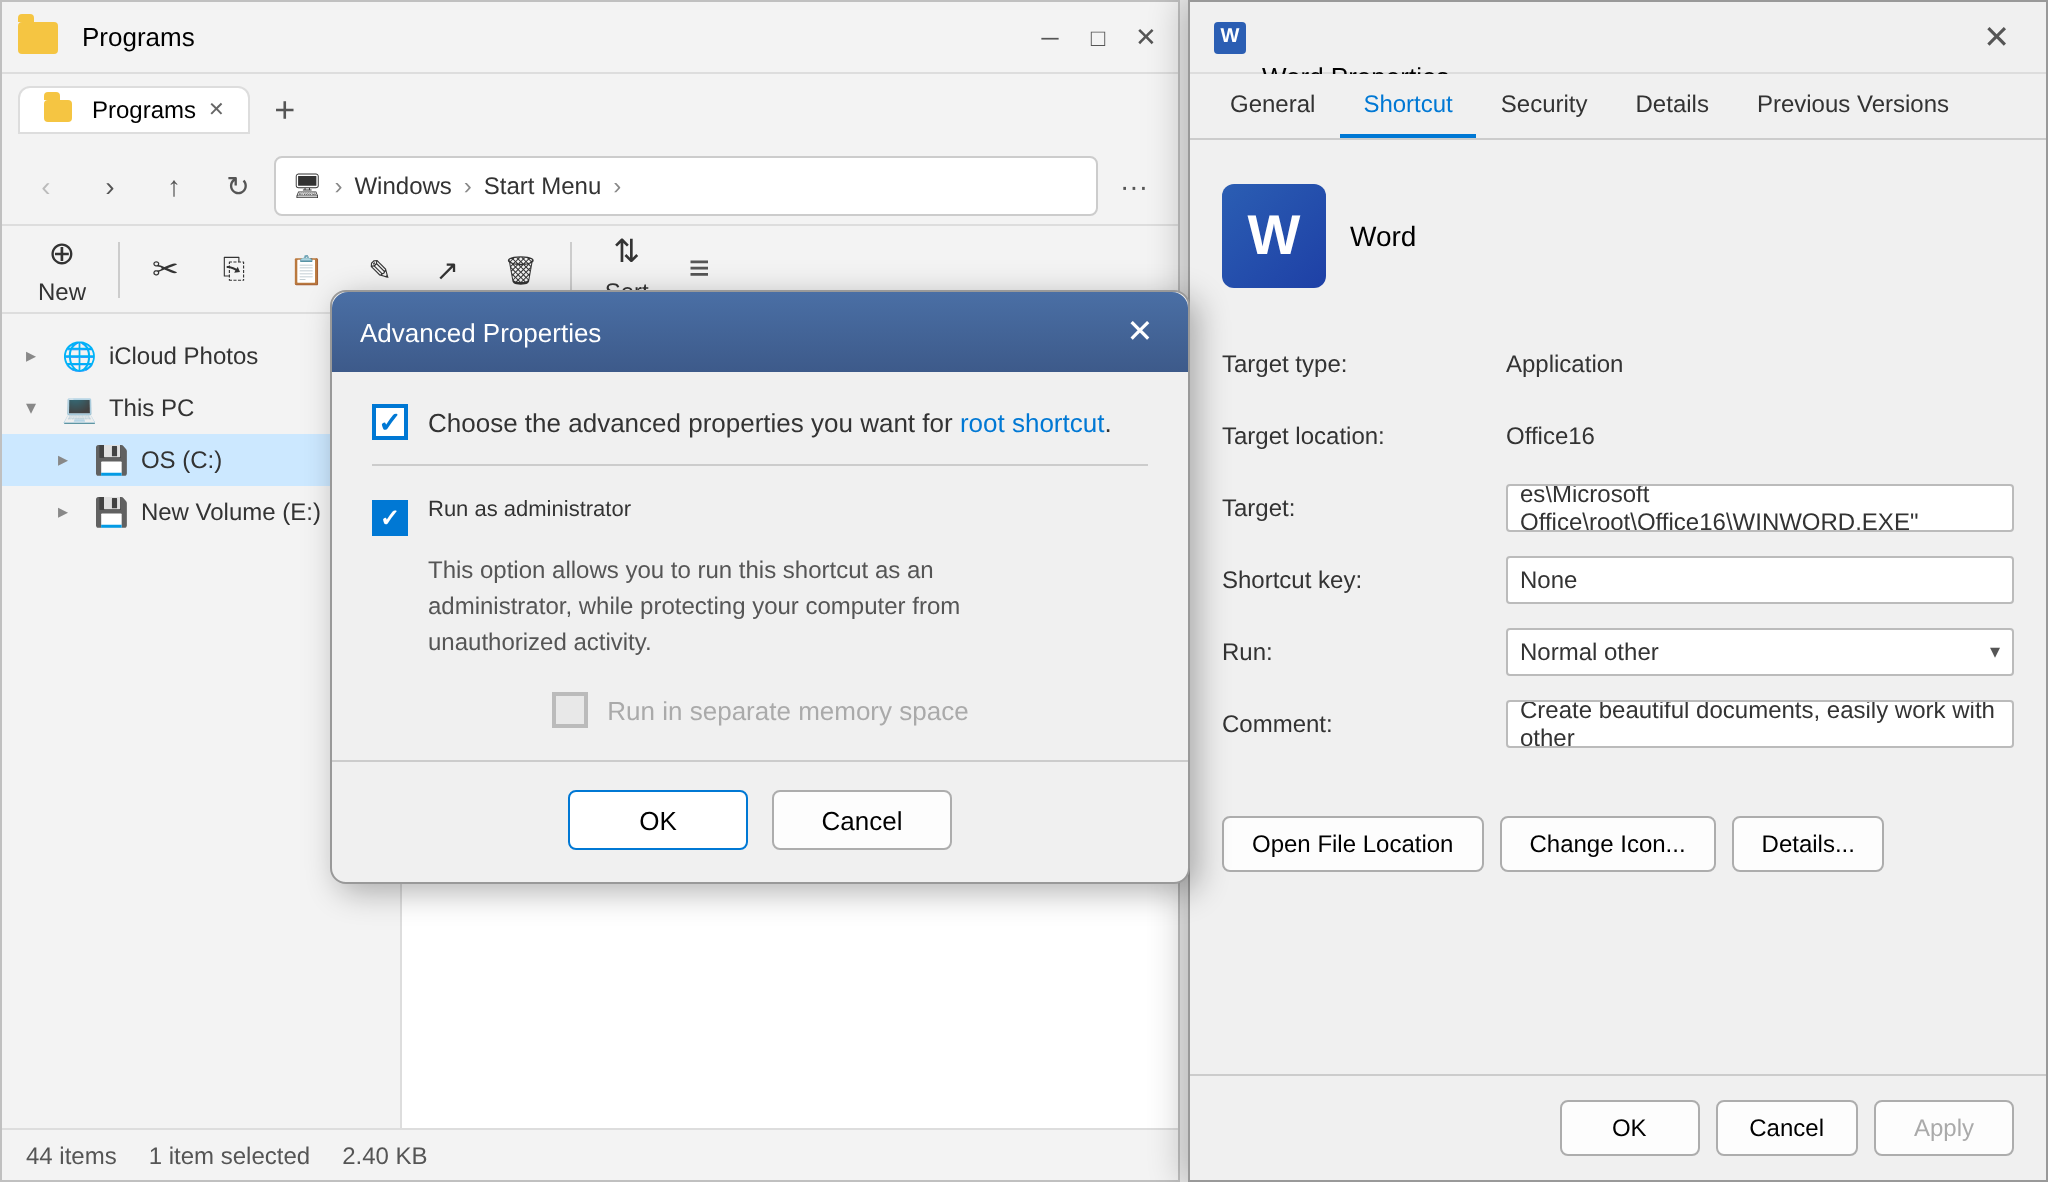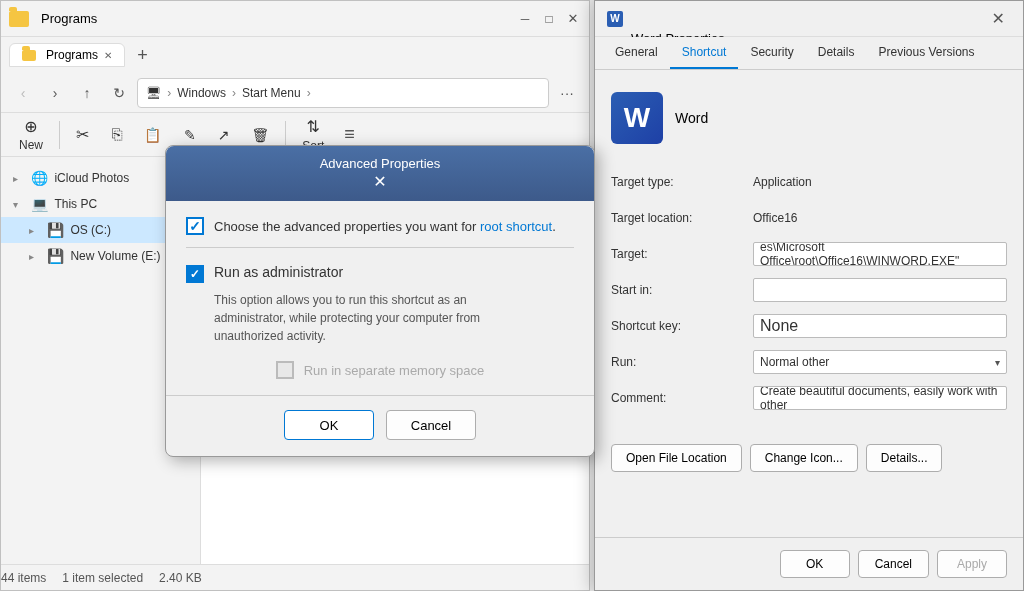--- a/index.html
+++ b/index.html
@@ -242,21 +242,21 @@
     .file-icon { font-size: 16px; width: 20px; }
     .file-name { flex: 1; }
     .file-date { color: #666; font-size: 11px; }
 
     .status-bar {
       height: 26px;
       background: #f3f3f3;
       border-top: 1px solid #ddd;
       display: flex;
       align-items: center;
-      padding: 0 0;
+      padding: 0 12px;
       gap: 16px;
       font-size: 12px;
       color: #555;
     }
 
     
     .adv-dialog {
       position: absolute;
       top: 145px;
       left: 165px;
@@ -269,21 +269,20 @@
     }
 
     .adv-titlebar {
       background: linear-gradient(to bottom, #4a6fa5, #3d5a8a);
       color: #fff;
       padding: 10px 14px;
       display: flex;
       align-items: center;
       justify-content: space-between;
       border-radius: 8px 8px 0 0;
-      flex-direction: column;
     }
 
     .adv-title {
       font-size: 13px;
       font-weight: 500;
     }
 
     .adv-close-btn {
       width: 20px; height: 20px;
       background: none; border: none;
@@ -344,21 +343,21 @@
       margin-top: 1px;
     }
 
     .adv-checkbox-filled-check {
       color: #fff;
       font-size: 12px;
       font-weight: bold;
     }
 
     .adv-option-label {
-      font-size: 14px;
+      font-size: 11px;
       font-weight: 500;
       color: #333;
     }
 
     .adv-option-desc {
       font-size: 12px;
       color: #555;
       margin-top: 6px;
       margin-left: 28px;
       line-height: 1.5;
@@ -526,21 +525,21 @@
       padding-top: 5px;
     }
 
     .prop-input {
       flex: 1;
       height: 24px;
       border: 1px solid #bbb;
       background: #fff;
       border-radius: 2px;
       padding: 0 6px;
-      font-size: 16px;
+      font-size: 12px;
       color: #333;
     }
 
     .prop-select {
       flex: 1;
       height: 24px;
       border: 1px solid #bbb;
       background: #fff;
       border-radius: 2px;
       padding: 0 6px;
@@ -800,24 +799,20 @@
         <span class="prop-value">Office16</span>
       </div>
 
       <div class="prop-row">
         <span class="prop-label">Target:</span>
         <div class="prop-input-truncated">
           <span>es\Microsoft Office\root\Office16\WINWORD.EXE"</span>
         </div>
       </div>
 
-      <div class="prop-row">
-        <span class="prop-label">Start in:</span>
-        <input class="prop-input" type="text" style="">
-      </div>
 
       <div class="prop-row">
         <span class="prop-label">Shortcut key:</span>
         <input class="prop-input" type="text" value="None" style="">
       </div>
 
       <div class="prop-row">
         <span class="prop-label">Run:</span>
         <div class="prop-select">
           <span>Normal other</span>

